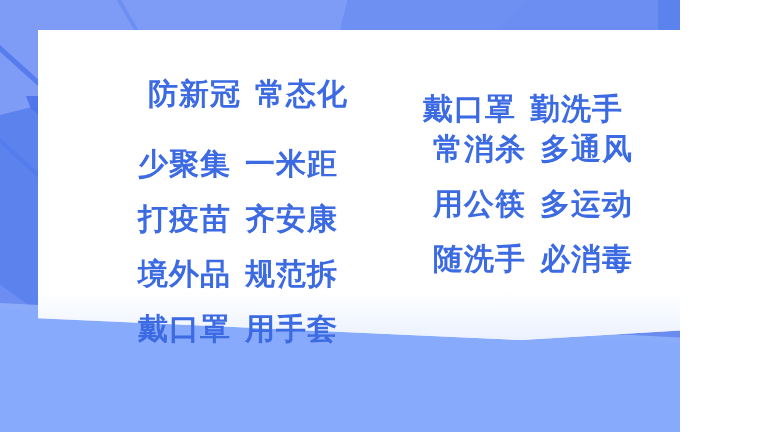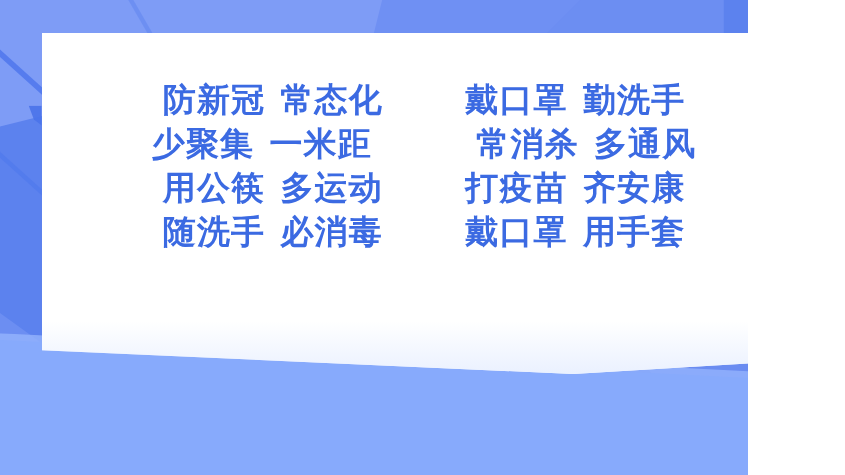--- a/index.html
+++ b/index.html
@@ -5,21 +5,21 @@
   html, body {
     margin: 0;
     padding: 0;
     background: #ffffff;
   }
   #poster {
     position: relative;
     width: 680px;
     height: 432px;
     overflow: hidden;
-    font-family: Liberation Mono, monospace;
+    font-family: Liberation Sans, sans-serif;
     background: #bef264;
   }
 
   
   .bg-layer {
     position: absolute;
     inset: 0;
     pointer-events: none;
   }
   .bg-base {
@@ -215,21 +215,21 @@
     letter-spacing: 1px;
   }
   .slogan-line .seg {
     display: inline-block;
   }
   .slogan-line .gap {
     display: inline-block;
     width: 14px;
   }
   .col-left  { text-align: left;  padding-left: 38px; }
-  .col-right { text-align: left;  padding-left: 28px; }
+  .col-right { text-align: left;  padding-left: 28px; margin-top: 15px; }
 </style>
 </head>
 <body>
 
 <div id="poster">
 
   <div class="bg-layer">
     <div class="bg-base"></div>
     <div class="bg-band-top"></div>
     <div class="bg-band-top2"></div>
@@ -260,27 +260,30 @@
       <span class="seg">戴口罩</span><span class="gap"></span><span class="seg">勤洗手</span>
     </div>
 
     <div class="slogan-line col-right">
       <span class="seg">少聚集</span><span class="gap"></span><span class="seg">一米距</span>
     </div>
     <div class="slogan-line col-left">
       <span class="seg">常消杀</span><span class="gap"></span><span class="seg">多通风</span>
     </div>
 
+    <div class="slogan-line col-right">
+      <span class="seg">打疫苗</span><span class="gap"></span><span class="seg">齐安康</span>
+    </div>
     <div class="slogan-line col-left">
       <span class="seg">用公筷</span><span class="gap"></span><span class="seg">多运动</span>
     </div>
-    <div class="slogan-line col-right">
-      <span class="seg">打疫苗</span><span class="gap"></span><span class="seg">齐安康</span>
-    </div>
-
+
+    <div class="slogan-line col-right">
+      <span class="seg">境外品</span><span class="gap"></span><span class="seg">规范拆</span>
+    </div>
 
     <div class="slogan-line col-left">
       <span class="seg">随洗手</span><span class="gap"></span><span class="seg">必消毒</span>
     </div>
 
     <div class="slogan-line col-right">
       <span class="seg">戴口罩</span><span class="gap"></span><span class="seg">用手套</span>
     </div>
 
   </div>

